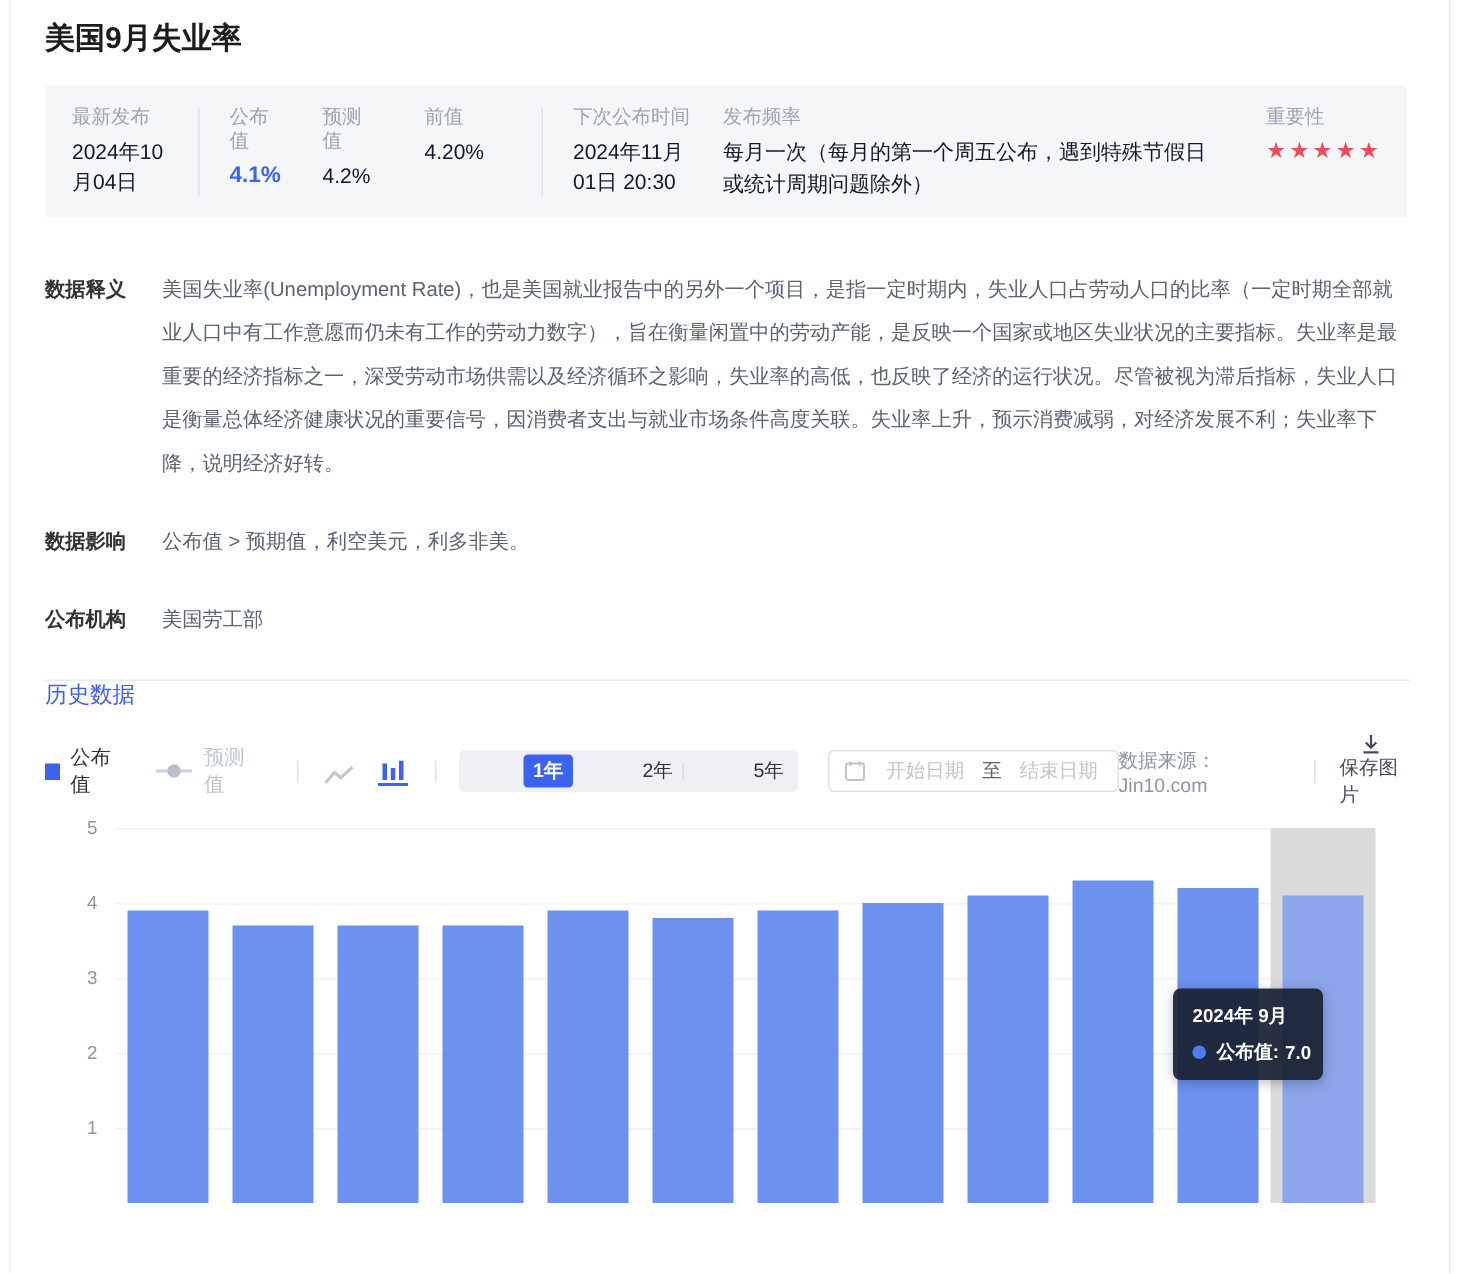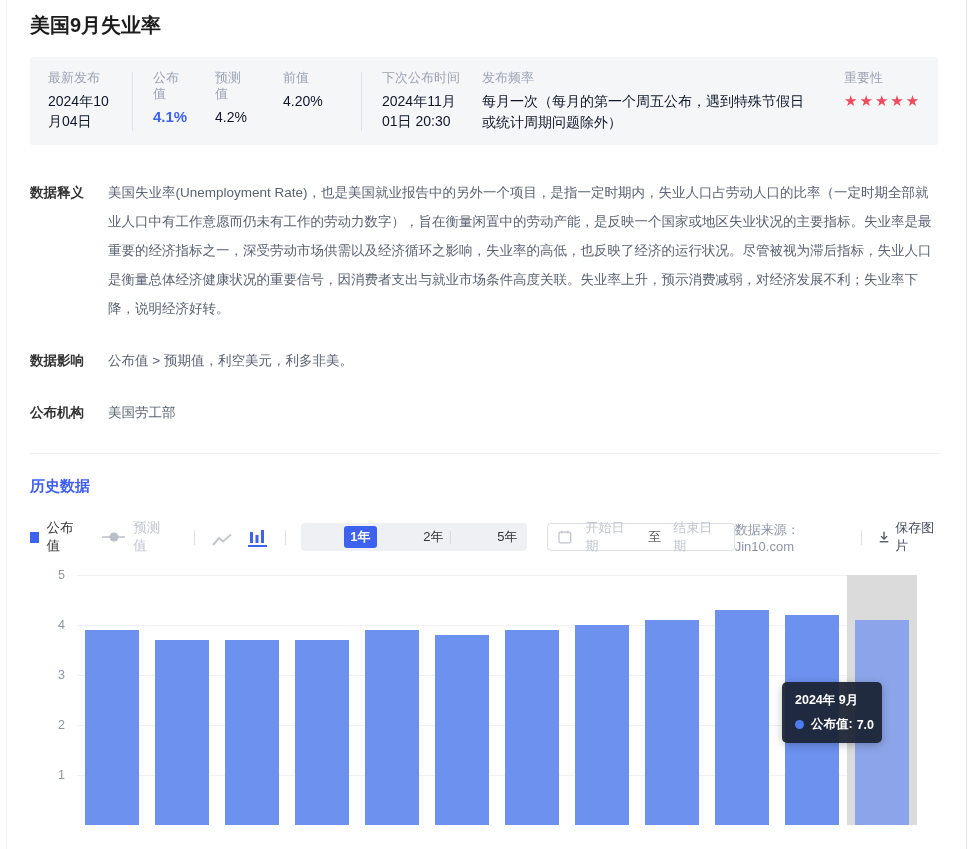--- a/index.html
+++ b/index.html
@@ -33,42 +33,42 @@
   .stars { color:#ed4c5c; font-size:15px; letter-spacing:2px; line-height:20px; }
 
   
   .sections { margin-top:33px; }
   .info-row { display:flex; margin-bottom:23px; }
   .info-label { width:78px; flex:none; font-weight:bold; color:#333; font-size:13.5px; line-height:29px; }
   .info-text { color:#5a6372; font-size:13.5px; line-height:29px; width:832px; }
 
   .hr { height:1px; background:#ebedf0; margin:26px 0 0 0; width:910px; }
 
-  .history-heading { margin-top:23px; color:#3d5ef0; font-weight:bold; font-size:15px; }
+  .history-heading { color:#3d5ef0; font-weight:normal; font-size:15px; }
 
   
   .controls { margin-top:27px; display:flex; align-items:center; height:28px; width:910px; }
   .legend-item { display:flex; align-items:center; cursor:pointer; }
   .legend-swatch { width:11px; height:11px; background:#3d63ee; margin-right:7px; }
   .legend-label { color:#333; font-size:13.5px; }
   .legend-item.disabled .legend-label { color:#bfc5d0; }
   .legend-line { position:relative; width:27px; height:2px; background:#ccd0d8; margin-right:8px; }
   .legend-line .dot { position:absolute; left:50%; top:50%; transform:translate(-50%,-50%); width:9px; height:9px; border-radius:50%; background:#b9bec9; }
   .ctl-div { width:1px; height:15px; background:#dfe2e8; }
   .chart-type-btn { width:22px; height:20px; display:flex; align-items:flex-end; justify-content:center; cursor:pointer; }
   .chart-type-btn.active { border-bottom:2px solid #3d63ee; padding-bottom:2px; }
   .period-group { background:#eef0f4; border-radius:4px; display:flex; align-items:center; padding:3px; height:28px; }
   .period-btn { min-width:33px; padding:0 6px; height:22px; line-height:22px; text-align:center; font-size:13px; color:#333; border:none; background:transparent; border-radius:3px; cursor:pointer; font-family:inherit;margin-left:40px; }
   .period-btn.active { background:#3d63ee; color:#fff; font-weight:bold; }
   .period-div { width:1px; height:13px; background:#d8dbe1; }
   .date-range { margin-left:20px; width:212px; height:28px; border:1px solid #dcdfe6; border-radius:4px; background:#fff; display:flex; align-items:center; padding:0 10px; }
   .date-ph { color:#c0c4cc; font-size:13px; }
   .date-to { color:#606266; font-size:13px; margin:0 12px; }
   .source-text { margin-left:auto; color:#8c95a8; font-size:13px; }
-  .save-btn { display:flex; align-items:center; color:#454c5c; font-size:13px; cursor:pointer; }
+  .save-btn { display:flex; align-items:center; color:#454c5c; font-size:13px; cursor:pointer;flex-direction:column; }
   .save-btn svg { margin-right:5px; }
 
   
   .chart-wrap { position:relative; margin-top:12px; width:940px; height:300px; }
   .y-axis-labels { position:absolute; left:0; top:0; width:38px; height:262px; }
   .y-tick { position:absolute; right:3px; color:#8f95a3; font-size:12.5px; width:38px; text-align:right; }
   .plot { position:absolute; left:47px; top:12px; width:840px; height:250px; }
   .gridline { position:absolute; left:0; width:840px; height:1px; background:#f0f1f4; }
   .band { position:absolute; background:#dbdbdb; top:0; height:250px; }
   .bar { position:absolute; bottom:0; background:#6c91ef; }

